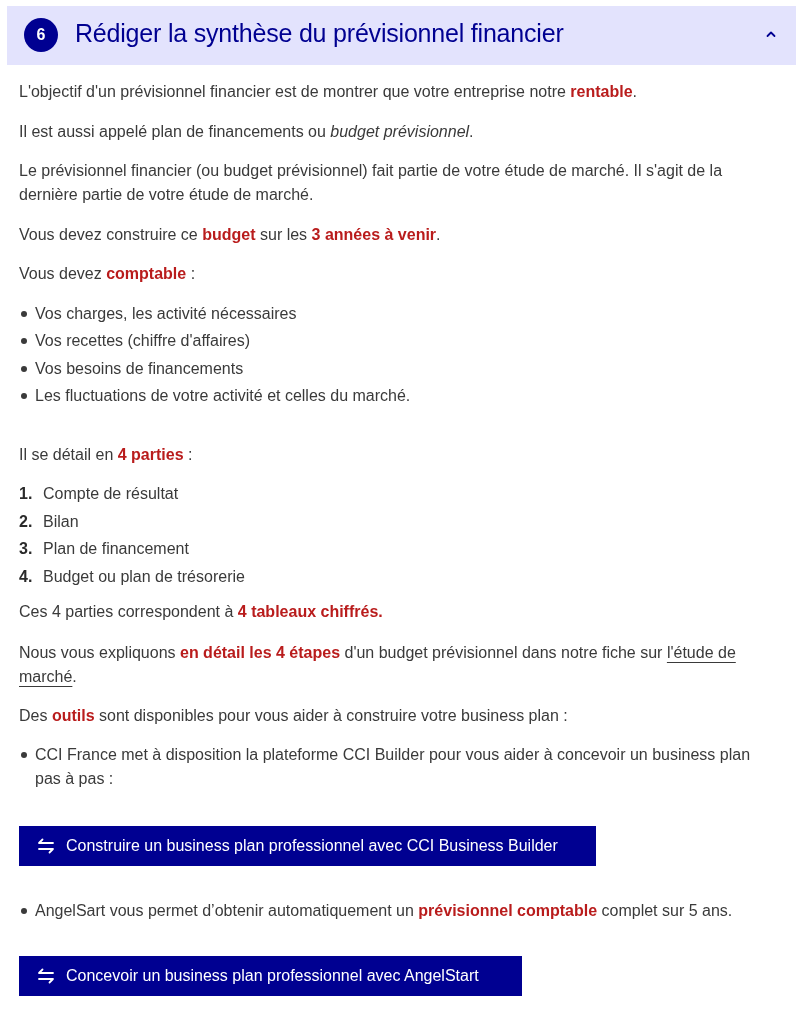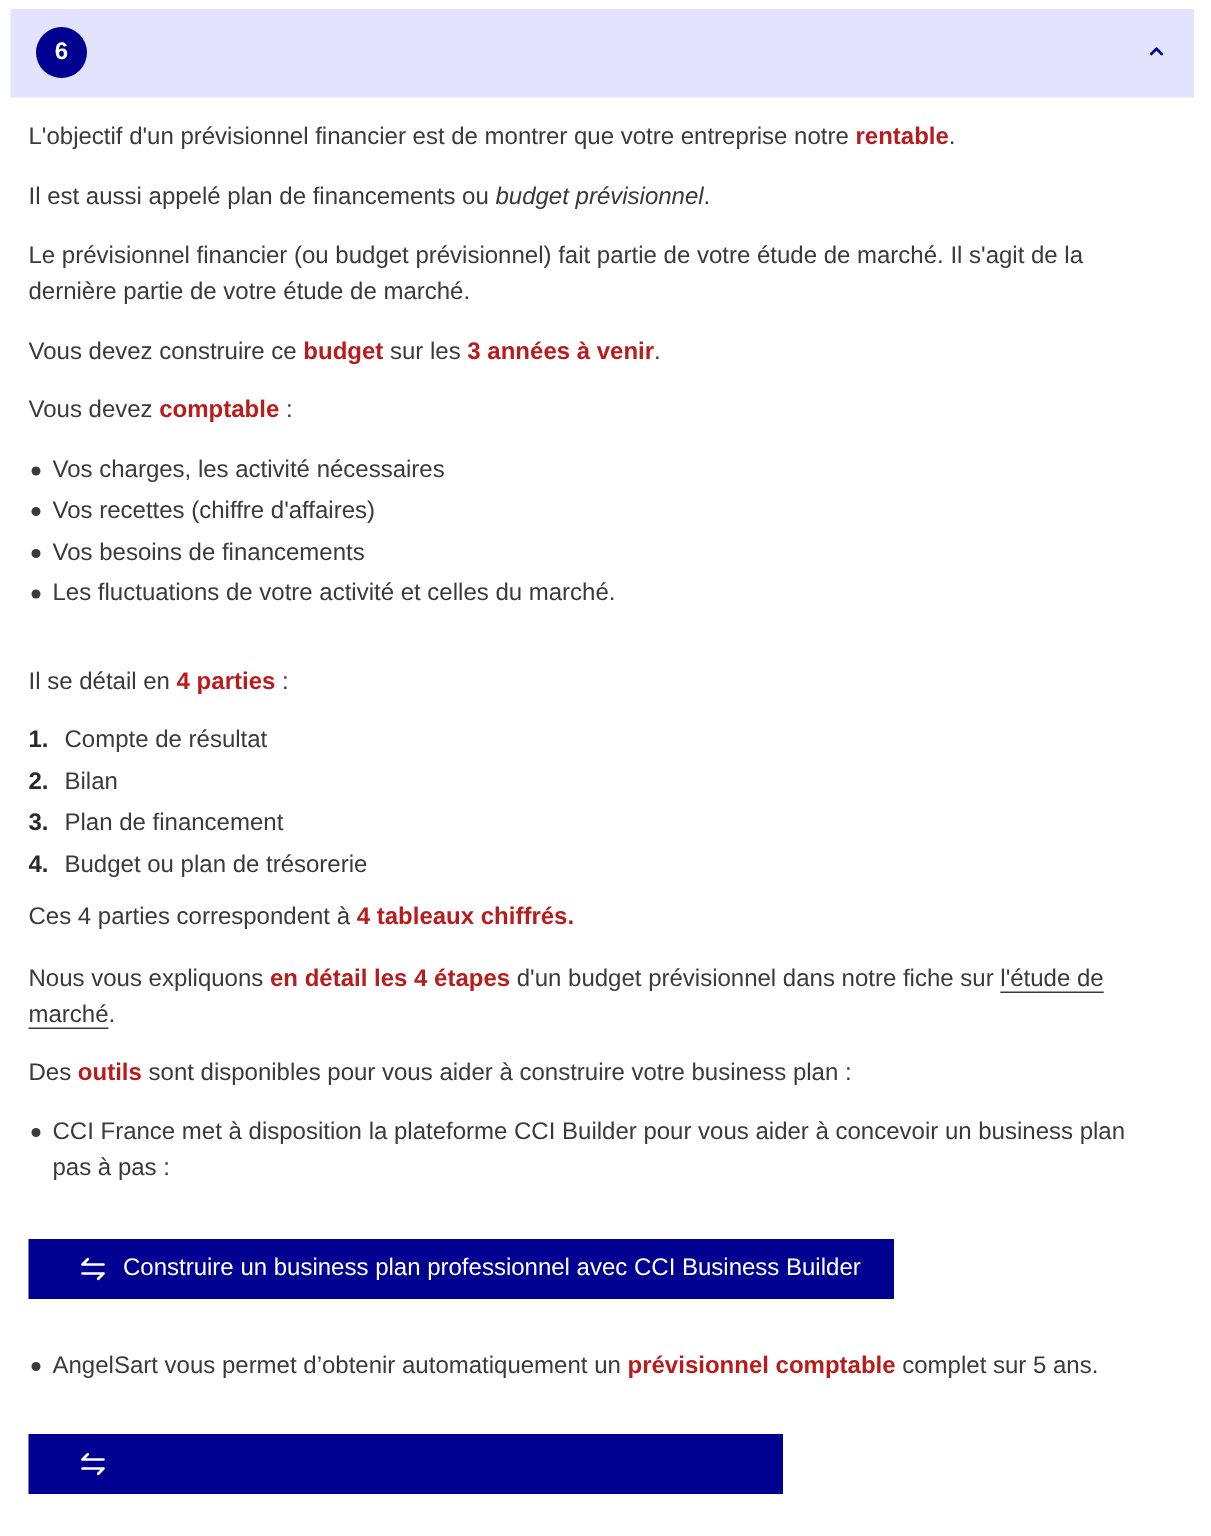--- a/index.html
+++ b/index.html
@@ -29,30 +29,31 @@
     .p.wrap { white-space: normal; width: 765px; }
     b { font-weight: bold; color: #b91c1c; }
     .bullet { position: absolute; left: 21px; width: 6px; height: 6px; border-radius: 50%; background: #3a3a3a; }
     .li-text { position: absolute; left: 35px; font-size: 16px; line-height: 24px; white-space: nowrap; }
     .li-text.wrap { white-space: normal; width: 740px; }
     .num { position: absolute; left: 19px; font-size: 16px; line-height: 24px; font-weight: bold; color: #2a2a2a; }
     .num-text { position: absolute; left: 43px; font-size: 16px; line-height: 24px; white-space: nowrap; }
     .link { color: #3a3a3a; text-decoration: underline; text-underline-offset: 4px; text-decoration-thickness: 1px; cursor: pointer; }
     .btn {
       position: absolute; left: 19px; height: 40px; background: #000091; color: #fff;
-      display: flex; align-items: center; box-sizing: border-box; padding-left: 34px; padding-right: 16px;
+      display: flex; align-items: center; box-sizing: border-box; padding-left: 18px; padding-right: 16px;
       font-size: 16px; white-space: nowrap; cursor: pointer;
     }
     .btn svg { width: 18px; height: 18px; margin-right: 11px; flex: none; }
   </style>
 </head>
 <body>
 
 <div class="accordion-header">
   <div class="step-badge">6</div>
+  <div class="accordion-title">Rédiger la synthèse du prévisionnel financier</div>
   <svg class="chevron" viewBox="0 0 16 16">
     <path d="M4.5 10 L8 6.5 L11.5 10" fill="none" stroke="#000091" stroke-width="1.8" stroke-linecap="round" stroke-linejoin="round"></path>
   </svg>
 </div>
 
 <div class="p" style="top:80px">
   <span>L'objectif d'un prévisionnel financier est de montrer que votre entreprise notre </span><b>rentable</b><span>.</span>
 </div>
 
 <div class="p" style="top:120px">
@@ -137,13 +138,14 @@
 <div>
   <span class="bullet" style="top:908px"></span>
   <span class="li-text" style="top:899px">
     <span>AngelSart vous permet d’obtenir automatiquement un </span><b>prévisionnel comptable</b><span> complet sur 5 ans.</span>
   </span>
 </div>
 <div class="btn" style="top:956px; width:503px;">
   <svg viewBox="0 0 18 18">
     <path d="M2 6 H16 M2 6 L5.5 2.5 M16 12 H2 M16 12 L12.5 15.5" fill="none" stroke="#fff" stroke-width="1.8" stroke-linecap="round" stroke-linejoin="round"></path>
   </svg>
+  <span>Concevoir un business plan professionnel avec AngelStart</span>
 </div>
 
 </body></html>

